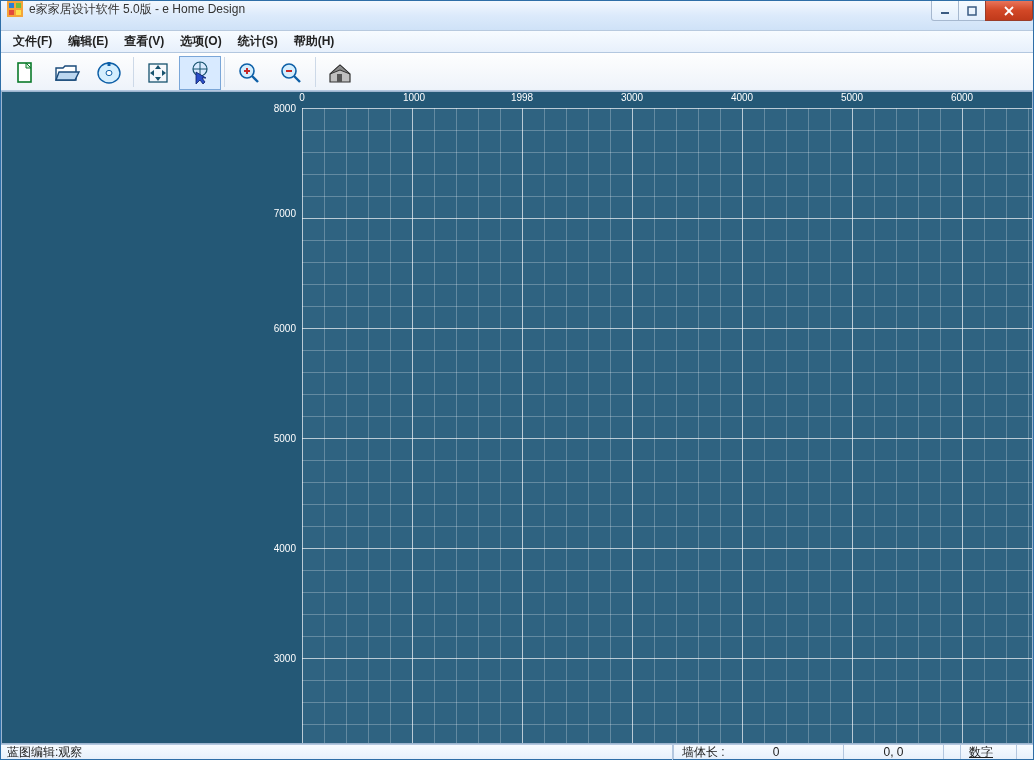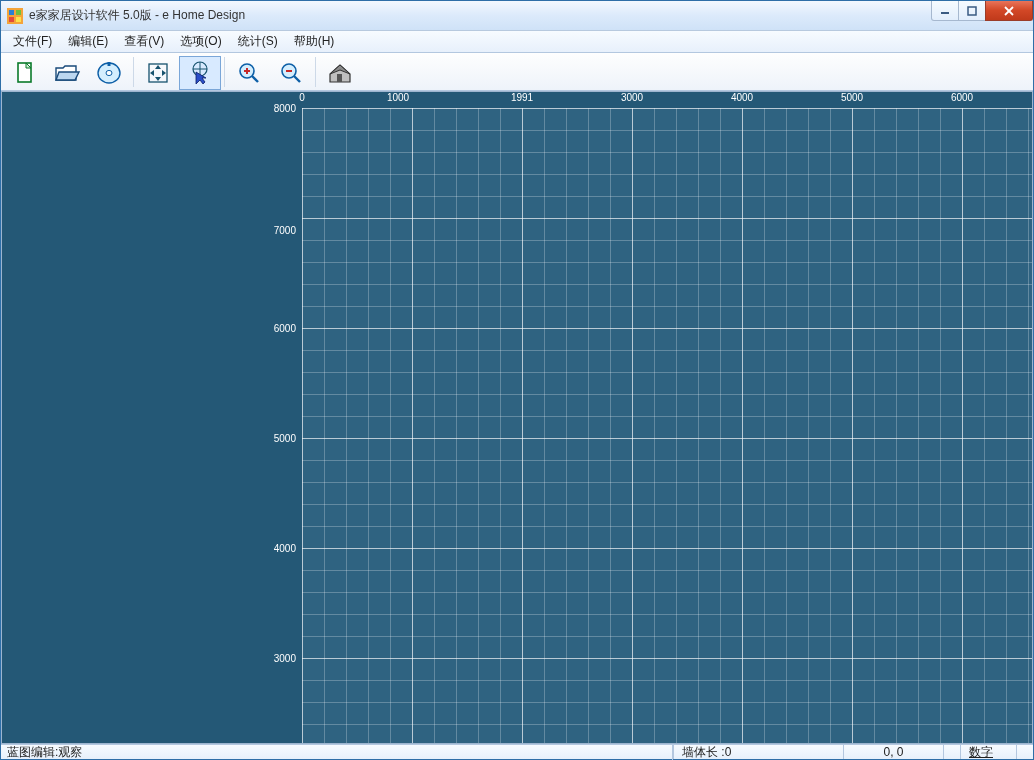--- a/index.html
+++ b/index.html
@@ -16,21 +16,21 @@
     border: 1px solid #2e6ea7;
     display: flex;
     flex-direction: column;
     background: #f0f0f0;
   }
   
   .titlebar {
     height: 30px;
     background: linear-gradient(to bottom, #f3f8fe 0%, #dceafb 50%, #cfe2f7 100%);
     display: flex;
-    align-items: center;
+    align-items: flex-start;
     border-bottom: 1px solid #b7c9de;
     position: relative;
   }
   .titlebar .app-icon {
     width: 16px; height: 16px;
     margin: 0 6px;
   }
   .title-text {
     color: #333;
     font-size: 12px;
@@ -58,20 +58,21 @@
   }
   .win-btn svg { display:block; }
   
   .menubar {
     height: 22px;
     background: linear-gradient(to bottom, #f7fbff, #e7f0fb);
     border-bottom: 1px solid #b3c7df;
     display: flex;
     align-items: flex-start;
     padding: 0 4px;
+    font-weight: bold;
   }
   .menu-item {
     padding: 2px 8px;
     color: #222;
     cursor: default;
   }
   
   .toolbar {
     height: 38px;
     background: linear-gradient(to bottom, #fefefe, #eef3fa);
@@ -164,21 +165,21 @@
   .status-left {
     flex: 1;
     padding: 0 6px;
     border-right: 1px solid #b3c7df;
     display:flex; align-items:center;
   }
   .status-cell {
     padding: 0 8px;
     border-left: 1px solid #b3c7df;
     height: 100%;
-    display: flex; align-items: center;
+    display: flex; align-items: center; gap: 48px;
   }
   .status-cell.wall { width: 170px; }
   .status-cell.coords { width: 100px; justify-content: center; text-align: center; }
   .status-cell.num { width: 56px; text-decoration: underline; }
   .status-cell.tiny { width: 14px; }
 </style>
 </head>
 <body>
 
 <div class="window">
@@ -291,30 +292,30 @@
           <polygon points="4,14 14,5 24,14 14,10" fill="#8a8a8a" stroke="#333" stroke-width="1"></polygon>
           <rect x="11" y="14" width="5" height="8" fill="#555"></rect>
         </svg>
       </div>
     </div>
   </div>
 
   <div class="client">
     <div class="ruler-top">
       <span class="tick" style="left:0px">0</span>
-      <span class="tick" style="left:96px">1000</span>
-      <span class="tick" style="left:220px">1991</span>
+      <span class="tick" style="left:112px">1000</span>
+      <span class="tick" style="left:220px">1998</span>
       <span class="tick" style="left:330px">3000</span>
       <span class="tick" style="left:440px">4000</span>
       <span class="tick" style="left:550px">5000</span>
       <span class="tick" style="left:660px">6000</span>
     </div>
     <div class="ruler-left">
       <span class="tick" style="top:0px">8000</span>
-      <span class="tick" style="top:122px">7000</span>
+      <span class="tick" style="top:105px">7000</span>
       <span class="tick" style="top:220px">6000</span>
       <span class="tick" style="top:330px">5000</span>
       <span class="tick" style="top:440px">4000</span>
       <span class="tick" style="top:550px">3000</span>
     </div>
     <div class="grid-area">
       <div class="grid-minor"></div>
       <div class="grid-major"></div>
     </div>
   </div>

